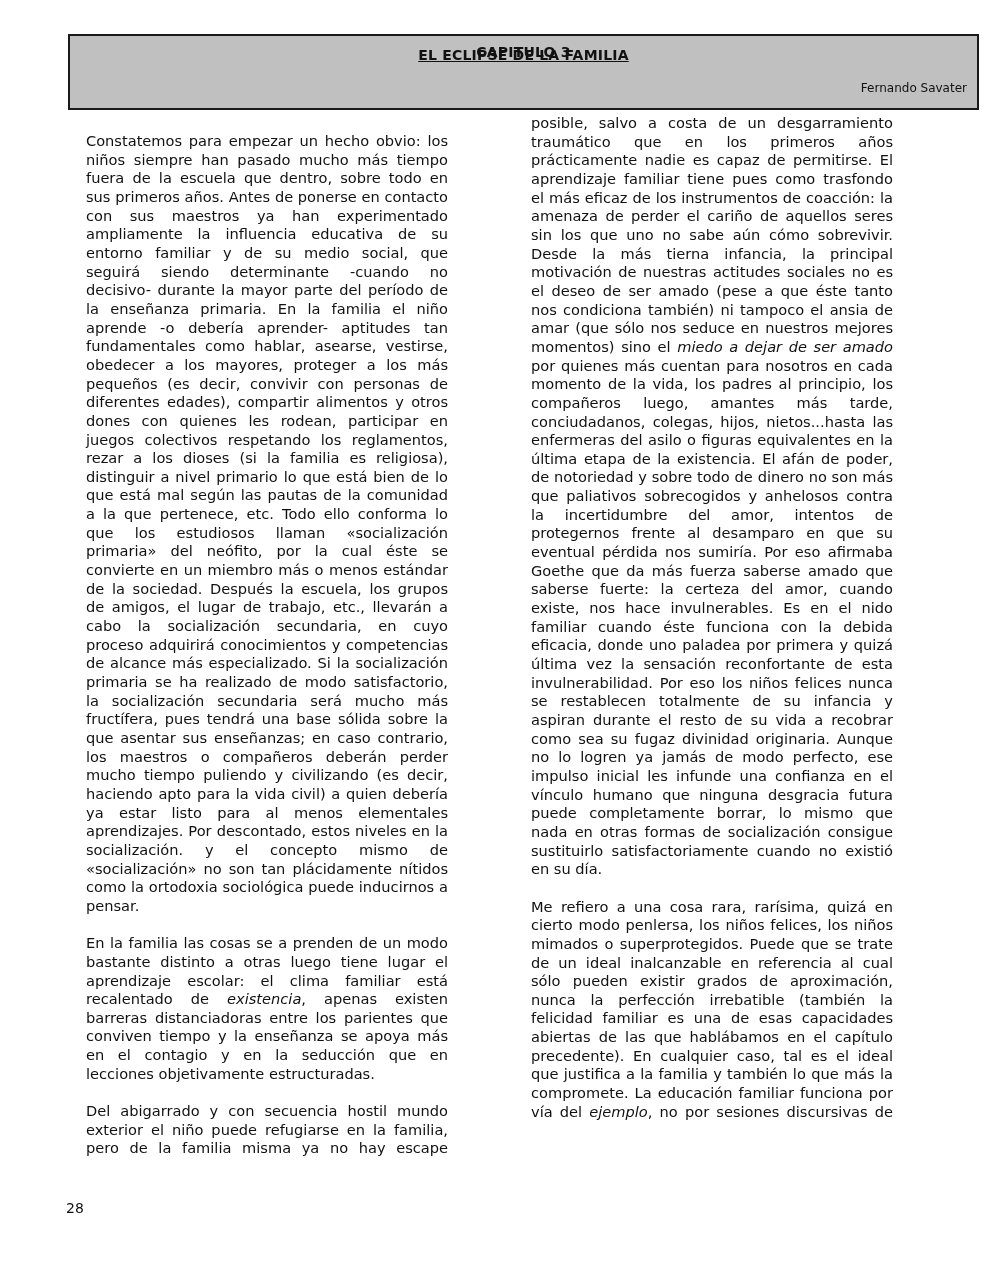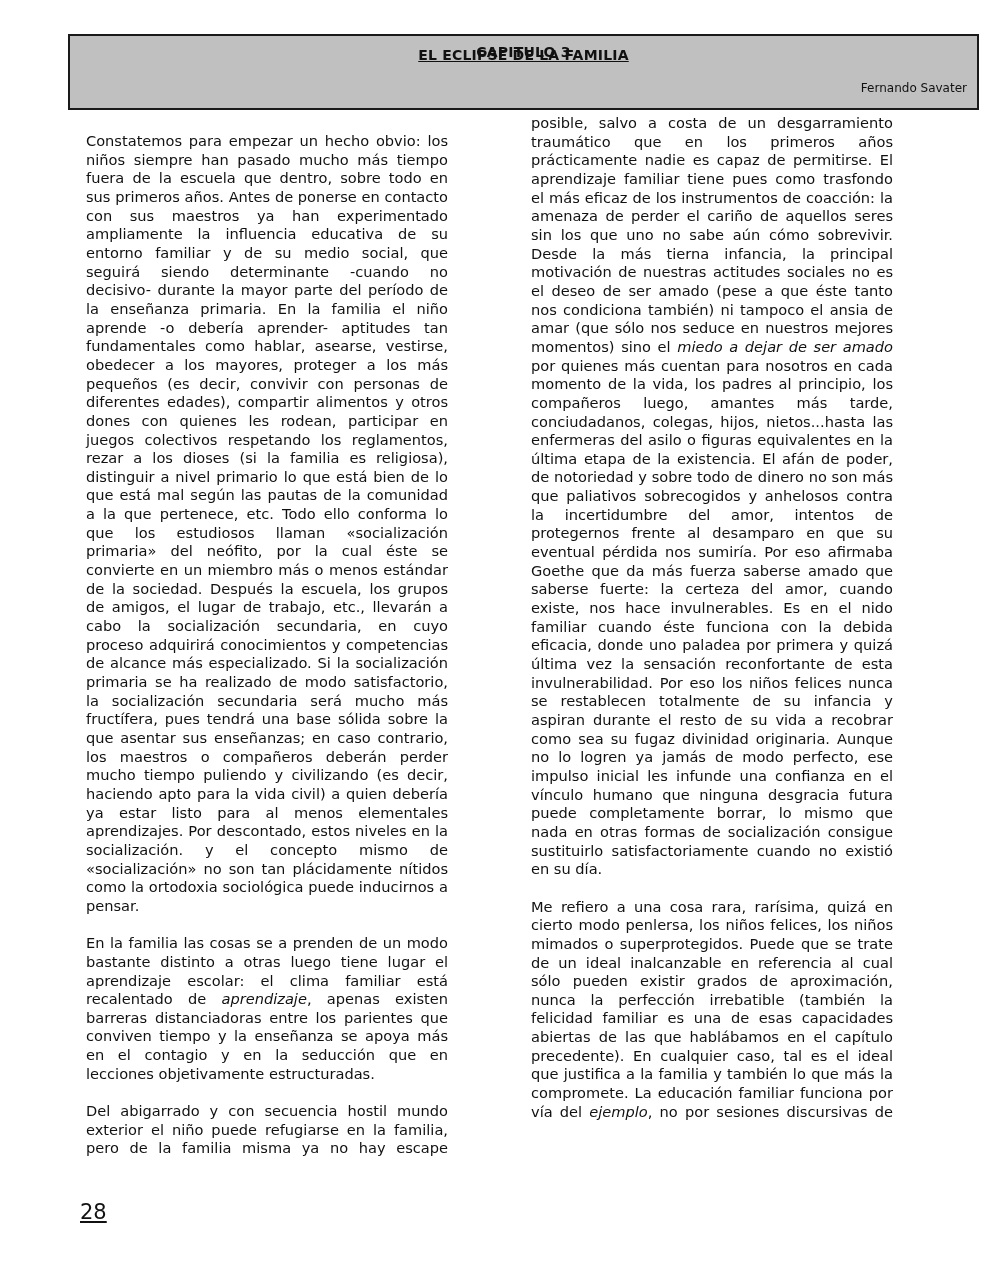--- a/index.html
+++ b/index.html
@@ -18,35 +18,35 @@
   .header-box .author {
     position: absolute; right: 10px; top: 45px; font-size: 12px;
   }
   .col {
     position: absolute; width: 362px; font-size: 14.6px; line-height: 18.65px;
     text-align: justify;
   }
   .col p { margin: 0 0 18.65px 0; }
   .col-left { left: 86px; top: 132px; }
   .col-right { left: 489px; top: 114px; margin-left: 42px; }
-  .page-num { position: absolute; left: 80px; top: 1200px; font-size: 21px; text-decoration: underline; }
+  .page-num { position: absolute; left: 66px; top: 1200px; font-size: 14px; }
   i { font-style: italic; }
 </style>
 </head>
 <body>
 
 <div class="header-box">
   <div class="chapter">CAPITULO 3</div>
   <div class="title">EL ECLIPSE DE LA FAMILIA</div>
   <div class="author">Fernando Savater</div>
 </div>
 
 <div class="col col-left">
   <p>Constatemos para empezar un hecho obvio: los niños siempre han pasado mucho más tiempo fuera de la escuela que dentro, sobre todo en sus primeros años. Antes de ponerse en contacto con sus maestros ya han experimentado ampliamente la influencia educativa de su entorno familiar y de su medio social, que seguirá siendo determinante -cuando no decisivo- durante la mayor parte del período de la enseñanza primaria. En la familia el niño aprende -o debería aprender- aptitudes tan fundamentales como hablar, asearse, vestirse, obedecer a los mayores, proteger a los más pequeños (es decir, convivir con personas de diferentes edades), compartir alimentos y otros dones con quienes les rodean, participar en juegos colectivos respetando los reglamentos, rezar a los dioses (si la familia es religiosa), distinguir a nivel primario lo que está bien de lo que está mal según las pautas de la comunidad a la que pertenece, etc. Todo ello conforma lo que los estudiosos llaman «socialización primaria» del neófito, por la cual éste se convierte en un miembro más o menos estándar de la sociedad. Después la escuela, los grupos de amigos, el lugar de trabajo, etc., llevarán a cabo la socialización secundaria, en cuyo proceso adquirirá conocimientos y competencias de alcance más especializado. Si la socialización primaria se ha realizado de modo satisfactorio, la socialización secundaria será mucho más fructífera, pues tendrá una base sólida sobre la que asentar sus enseñanzas; en caso contrario, los maestros o compañeros deberán perder mucho tiempo puliendo y civilizando (es decir, haciendo apto para la vida civil) a quien debería ya estar listo para al menos elementales aprendizajes. Por descontado, estos niveles en la socialización. y el concepto mismo de «socialización» no son tan plácidamente nítidos como la ortodoxia sociológica puede inducirnos a pensar.</p>
-  <p><span>En la familia las cosas se a prenden de un modo bastante distinto a otras luego tiene lugar el aprendizaje escolar: el clima familiar está recalentado de </span><i>aprendizaje</i><span>, apenas existen barreras distanciadoras entre los parientes que conviven tiempo y la enseñanza se apoya más en el contagio y en la seducción que en lecciones objetivamente estructuradas.</span></p>
+  <p><span>En la familia las cosas se a prenden de un modo bastante distinto a otras luego tiene lugar el aprendizaje escolar: el clima familiar está recalentado de </span><i>existencia</i><span>, apenas existen barreras distanciadoras entre los parientes que conviven tiempo y la enseñanza se apoya más en el contagio y en la seducción que en lecciones objetivamente estructuradas.</span></p>
   <p style="text-align-last: justify; margin-top: 13px;">Del abigarrado y con secuencia hostil mundo exterior el niño puede refugiarse en la familia, pero de la familia misma ya no hay escape</p>
 </div>
 
 <div class="col col-right">
   <p><span>posible, salvo a costa de un desgarramiento traumático que en los primeros años prácticamente nadie es capaz de permitirse. El aprendizaje familiar tiene pues como trasfondo el más eficaz de los instrumentos de coacción: la amenaza de perder el cariño de aquellos seres sin los que uno no sabe aún cómo sobrevivir. Desde la más tierna infancia, la principal motivación de nuestras actitudes sociales no es el deseo de ser amado (pese a que éste tanto nos condiciona también) ni tampoco el ansia de amar (que sólo nos seduce en nuestros mejores momentos) sino el </span><i>miedo a dejar de ser amado</i><span> por quienes más cuentan para nosotros en cada momento de la vida, los padres al principio, los compañeros luego, amantes más tarde, conciudadanos, colegas, hijos, nietos...hasta las enfermeras del asilo o figuras equivalentes en la última etapa de la existencia. El afán de poder, de notoriedad y sobre todo de dinero no son más que paliativos sobrecogidos y anhelosos contra la incertidumbre del amor, intentos de protegernos frente al desamparo en que su eventual pérdida nos sumiría. Por eso afirmaba Goethe que da más fuerza saberse amado que saberse fuerte: la certeza del amor, cuando existe, nos hace invulnerables. Es en el nido familiar cuando éste funciona con la debida eficacia, donde uno paladea por primera y quizá última vez la sensación reconfortante de esta invulnerabilidad. Por eso los niños felices nunca se restablecen totalmente de su infancia y aspiran durante el resto de su vida a recobrar como sea su fugaz divinidad originaria. Aunque no lo logren ya jamás de modo perfecto, ese impulso inicial les infunde una confianza en el vínculo humano que ninguna desgracia futura puede completamente borrar, lo mismo que nada en otras formas de socialización consigue sustituirlo satisfactoriamente cuando no existió en su día.</span></p>
   <p style="text-align-last: justify;"><span>Me refiero a una cosa rara, rarísima, quizá en cierto modo penlersa, los niños felices, los niños mimados o superprotegidos. Puede que se trate de un ideal inalcanzable en referencia al cual sólo pueden existir grados de aproximación, nunca la perfección irrebatible (también la felicidad familiar es una de esas capacidades abiertas de las que hablábamos en el capítulo precedente). En cualquier caso, tal es el ideal que justifica a la familia y también lo que más la compromete. La educación familiar funciona por vía del </span><i>ejemplo</i><span>, no por sesiones discursivas de</span></p>
 </div>
 
 <div class="page-num">28</div>
 

